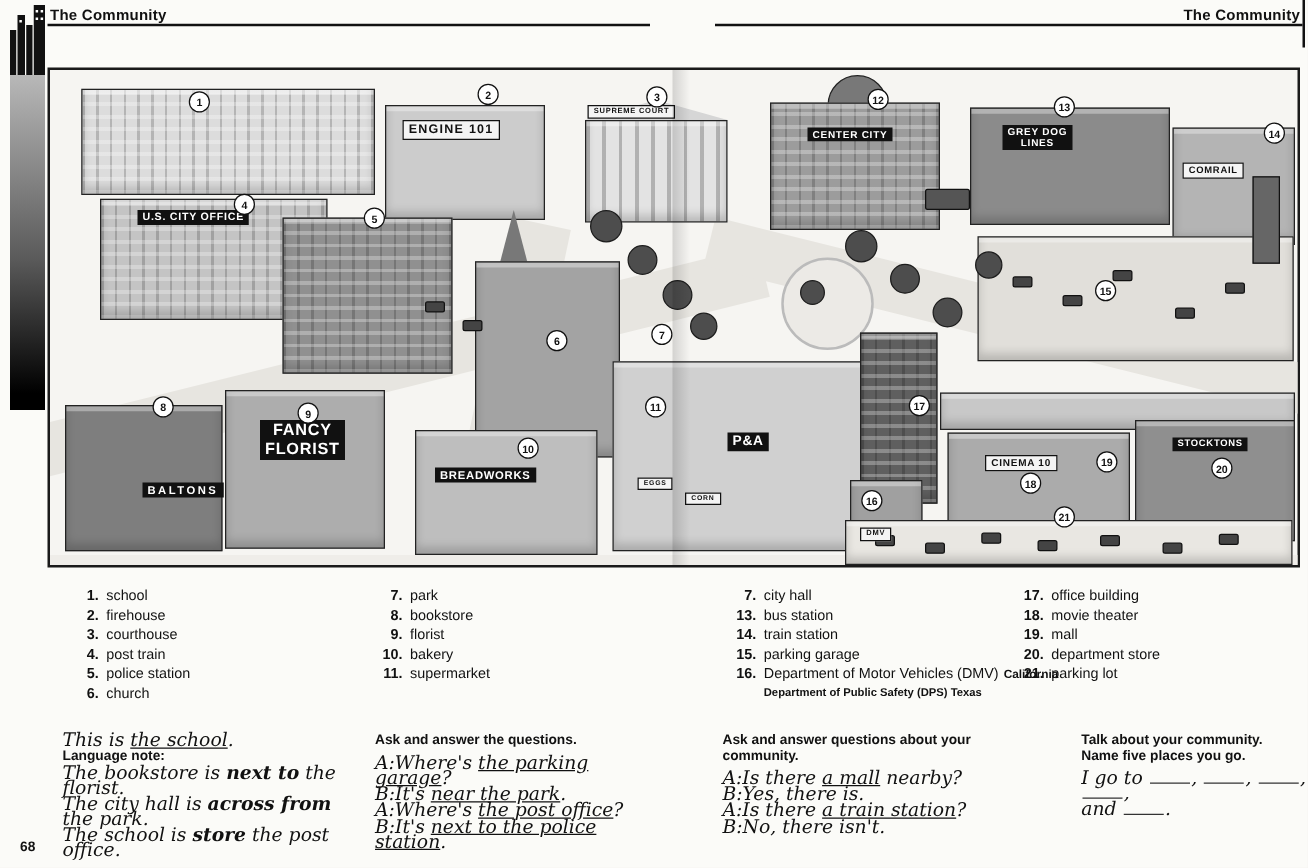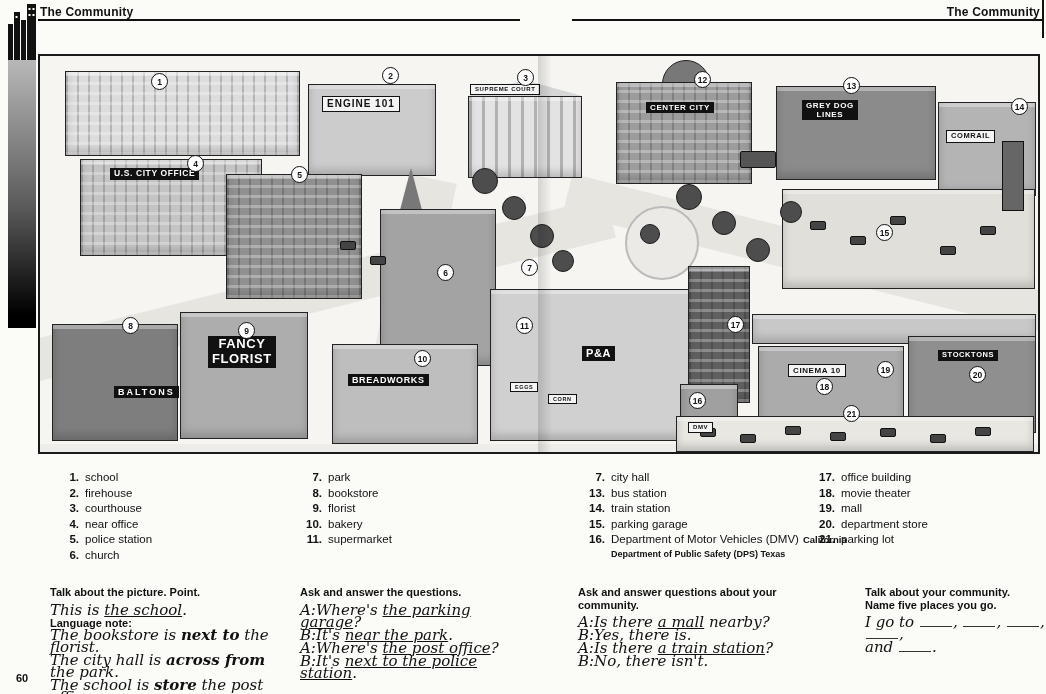--- a/index.html
+++ b/index.html
@@ -195,21 +195,21 @@
     <div class="marker" style="left:776px;top:322px;" title="movie theater">18</div>
     <div class="marker" style="left:837px;top:305px;" title="mall">19</div>
     <div class="marker" style="left:929px;top:310px;" title="department store">20</div>
     <div class="marker" style="left:803px;top:349px;" title="parking lot">21</div>
   </div>
 
   <div class="vocab-col" style="left:62px;top:472px;">
     <div class="vitem"><span class="vnum">1.</span><span>school</span></div>
     <div class="vitem"><span class="vnum">2.</span><span>firehouse</span></div>
     <div class="vitem"><span class="vnum">3.</span><span>courthouse</span></div>
-    <div class="vitem"><span class="vnum">4.</span><span>near office</span></div>
+    <div class="vitem"><span class="vnum">4.</span><span>post train</span></div>
     <div class="vitem"><span class="vnum">5.</span><span>police station</span></div>
     <div class="vitem"><span class="vnum">6.</span><span>church</span></div>
   </div>
 
   <div class="vocab-col" style="left:305px;top:472px;">
     <div class="vitem"><span class="vnum">7.</span><span>park</span></div>
     <div class="vitem"><span class="vnum">8.</span><span>bookstore</span></div>
     <div class="vitem"><span class="vnum">9.</span><span>florist</span></div>
     <div class="vitem"><span class="vnum">10.</span><span>bakery</span></div>
     <div class="vitem"><span class="vnum">11.</span><span>supermarket</span></div>
@@ -226,21 +226,20 @@
 
   <div class="vocab-col" style="left:818px;top:472px;">
     <div class="vitem"><span class="vnum">17.</span><span>office building</span></div>
     <div class="vitem"><span class="vnum">18.</span><span>movie theater</span></div>
     <div class="vitem"><span class="vnum">19.</span><span>mall</span></div>
     <div class="vitem"><span class="vnum">20.</span><span>department store</span></div>
     <div class="vitem"><span class="vnum">21.</span><span>parking lot</span></div>
   </div>
 
   <div class="ex-col" style="left:50px;top:586px;">
-    <div class="ex-title ex-gap">Talk about the picture. Point.</div>
     <div class="ex-line ex-gap"><span>This is </span><span class="u">the school</span><span>.</span></div>
     <div class="ex-title">Language note:</div>
     <div class="ex-line"><span>The bookstore is </span><span class="b">next to</span><span> the florist.</span></div>
     <div class="ex-line"><span>The city hall is </span><span class="b">across from</span><span> the park.</span></div>
     <div class="ex-line"><span>The school is </span><span class="b">store</span><span> the post office.</span></div>
   </div>
 
   <div class="ex-col" style="left:300px;top:586px;">
     <div class="ex-title ex-gap">Ask and answer the questions.</div>
     <div class="ex-line"><span class="sp">A:</span><span>Where's </span><span class="u">the parking garage</span><span>?</span></div>
@@ -257,14 +256,14 @@
     <div class="ex-line"><span class="sp">B:</span><span>No, there isn't.</span></div>
   </div>
 
   <div class="ex-col" style="left:818px;top:586px;width:215px;margin-left:47px;">
     <div class="ex-title">Talk about your community.</div>
     <div class="ex-title ex-gap">Name five places you go.</div>
     <div class="ex-line"><span>I go to </span><span class="blank"></span><span>,</span> <span class="blank"></span><span>,</span> <span class="blank"></span><span>,</span> <span class="blank"></span><span>,</span></div>
     <div class="ex-line"><span>and </span><span class="blank"></span><span>.</span></div>
   </div>
 
-  <div class="page-num">60</div>
+  <div class="page-num">68</div>
 </div>
 
 </body></html>

